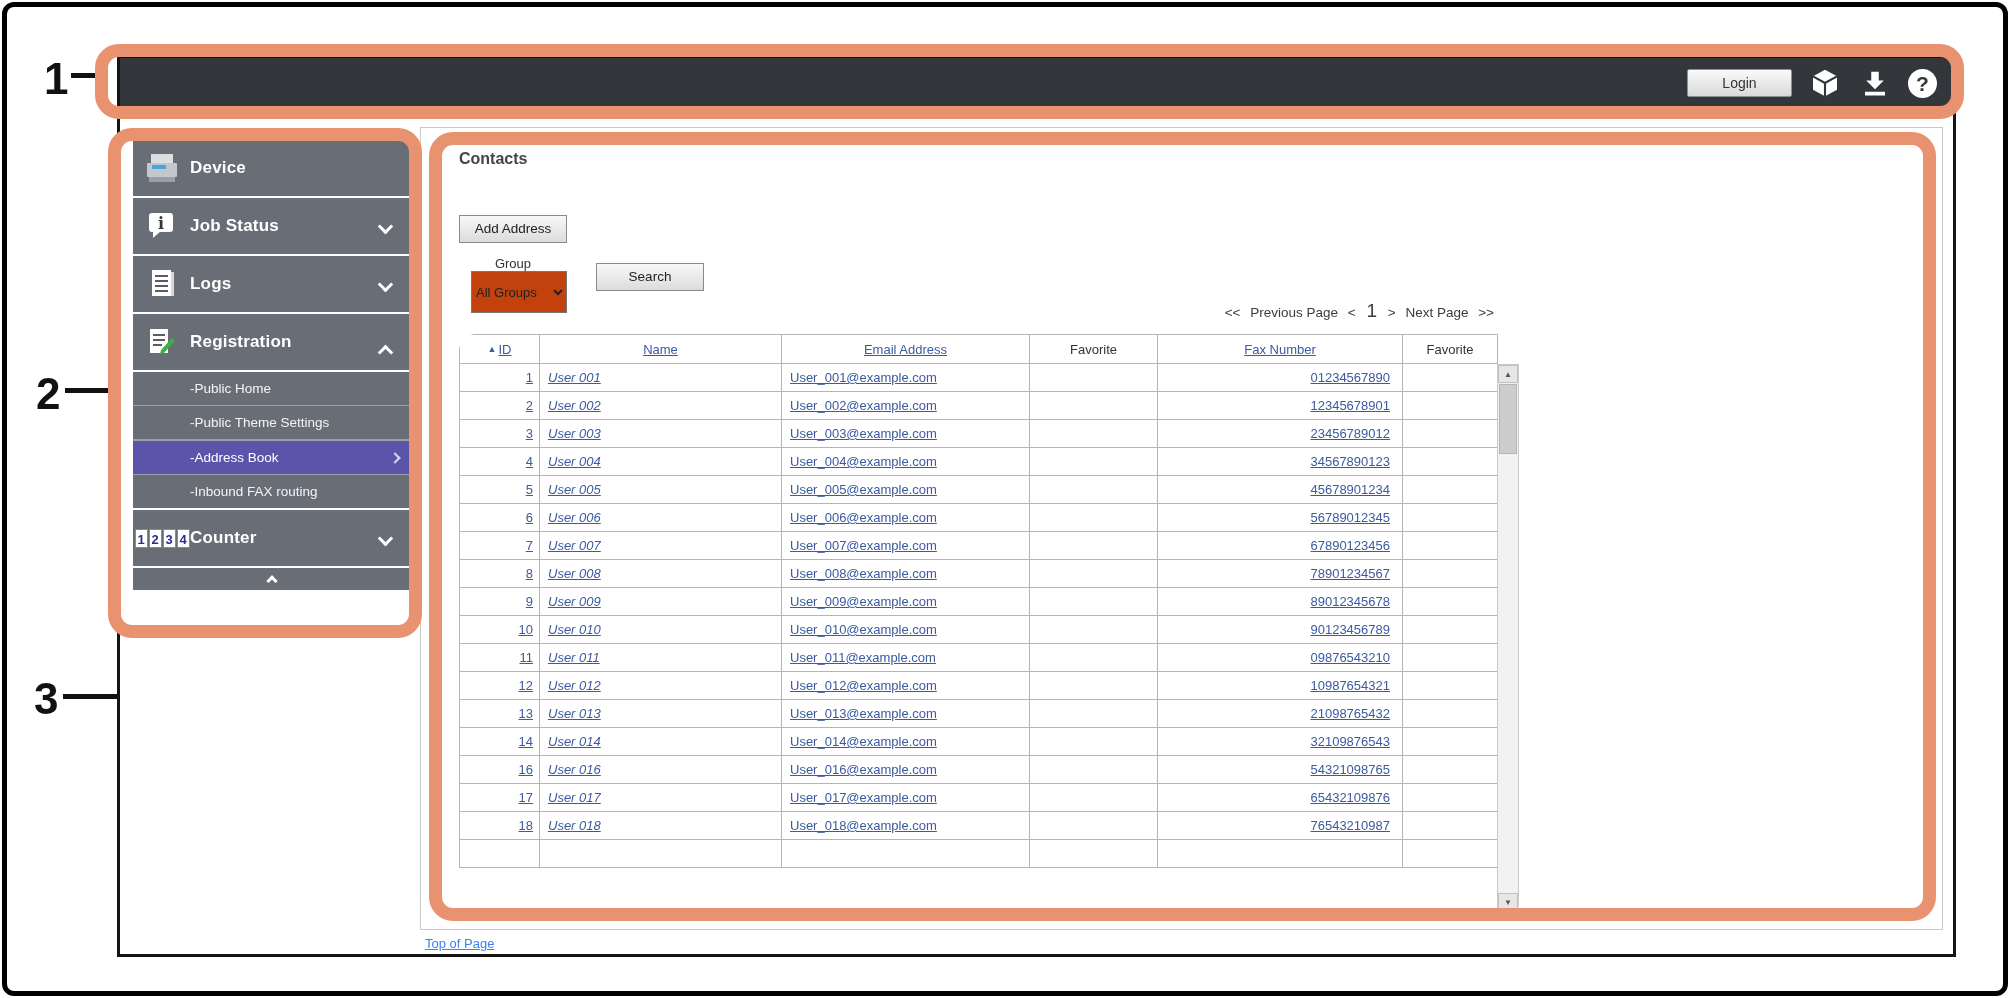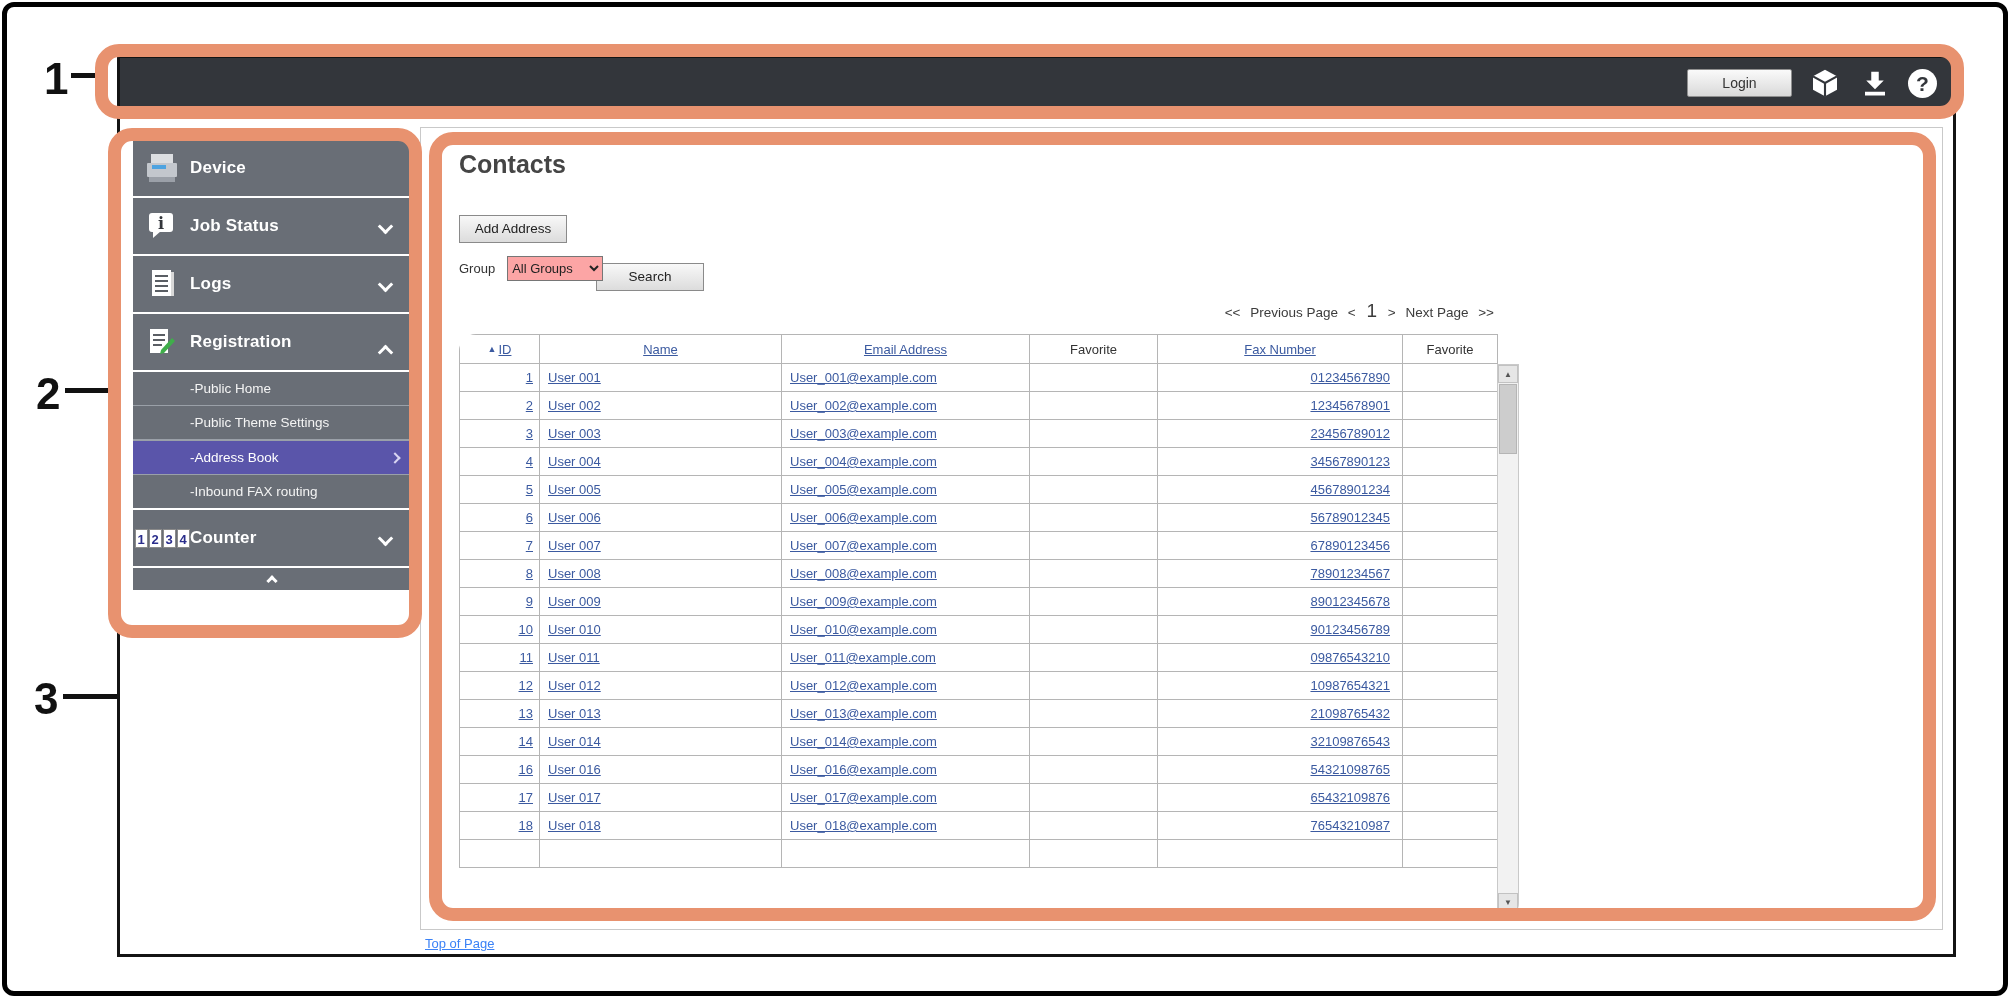--- a/index.html
+++ b/index.html
@@ -50,43 +50,43 @@
   .chev.small-up { width:8px; height:8px; border-width:3px; transform:rotate(-135deg); margin-top:4px; }
   .side-chev { position:absolute; right:20px; top:50%; margin-top:-6px; }
   .sub-chev { position:absolute; right:12px; top:50%; margin-top:-4px; }
 
   .counter-digits { display:flex; gap:1px; }
   .counter-digits span { width:13px; height:19px; background:#fff; color:#2b2e8c; font-size:13px; font-weight:bold;
     text-align:center; line-height:19px; border:1px solid #8a8a8a; }
 
   
   .main-panel { position:absolute; left:420px; top:127px; width:1523px; height:803px; border:1px solid #c9c9c9; background:#fff; }
-  .page-title { position:absolute; left:38px; top:22px; font-size:25px; font-weight:bold; color:#454545; }
+  .page-title { position:absolute; left:38px; top:22px; font-size:16px; font-weight:bold; color:#454545; }
   .act-btn { position:absolute; top:87px; width:108px; height:28px; background:linear-gradient(#f8f8f8,#dcdcdc);
     border:1px solid #8a8a8a; font-size:13.5px; color:#222; text-align:center; line-height:26px; cursor:pointer; }
   .btn-add { left:38px; } .btn-search { left:175px;margin-top:48px; }
-  .group-row { position:absolute; left:38px; top:128px; display:flex; align-items:center; }
+  .group-row { position:absolute; left:38px; top:128px; display:flex; align-items:center;flex-direction:column; }
   .group-row label { font-size:13px; color:#333; }
-  .group-row select { margin-left:12px; height:25px; width:96px; font-size:13px; font-family:"Liberation Sans",sans-serif;
-    border:1px solid #767676; background:#fca5a5; color:#222; }
+  .group-row select { margin-left:12px; height:42px; width:96px; font-size:13px; font-family:"Liberation Sans",sans-serif;
+    border:1px solid #767676; background:#c2410c; color:#222; }
 
   .pagination { position:absolute; left:38px; top:172px; width:1060px; text-align:right; padding-right:22px;
     font-size:13.5px; color:#3c3c3c; }
   .pagination .tok { margin:0 3px; cursor:pointer; }
   .pagination .page-cur { font-size:19px; margin:0 4px; }
 
   
   .table-wrap { position:absolute; left:38px; top:206px; width:1060px; height:586px; overflow:hidden;border-radius:17px; }
   table.contacts { border-collapse:collapse; table-layout:fixed; width:1038px; font-size:13px; }
   .contacts th, .contacts td { border:1px solid #b5b5b5; background:#fff; overflow:hidden; white-space:nowrap; }
   .contacts th { height:29px; font-weight:400; color:#333; text-align:center; }
   .contacts td { height:28px; padding:0 8px; }
   .contacts a { color:#3b5aa0; text-decoration:underline; }
   .sort-tri { color:#3b5aa0; font-size:9px; margin-right:2px; vertical-align:2px; text-decoration:none; display:inline-block; }
-  .col-id { width:80px; } .col-name { width:242px; } .col-email { width:248px; }
+  .col-id { width:80px; } .col-name { width:242px;font-style:italic; } .col-email { width:248px; }
   .col-fav { width:128px; } .col-fax { width:245px; } .col-fav2 { width:95px; }
   td.col-id { text-align:right; padding-right:6px; }
   td.col-fax { text-align:right; padding-right:12px; }
   td.col-name, td.col-email { text-align:left; }
 
   
   .vscroll { position:absolute; right:0; top:30px; width:22px; height:548px; background:#f2f2f2; border:1px solid #c9c9c9; }
   .vs-btn { position:absolute; left:0; width:20px; height:18px; background:#e6e6e6; border:1px solid #c2c2c2;
     color:#555; font-size:8px; text-align:center; line-height:17px; cursor:pointer; }
   .vs-up { top:0; } .vs-down { bottom:0; }

